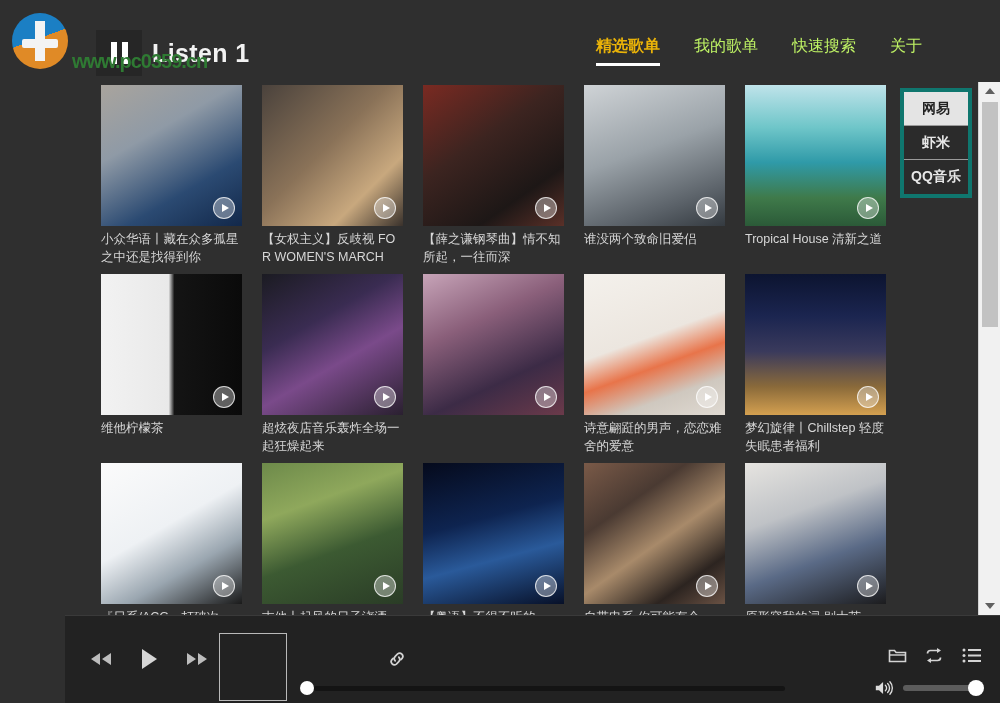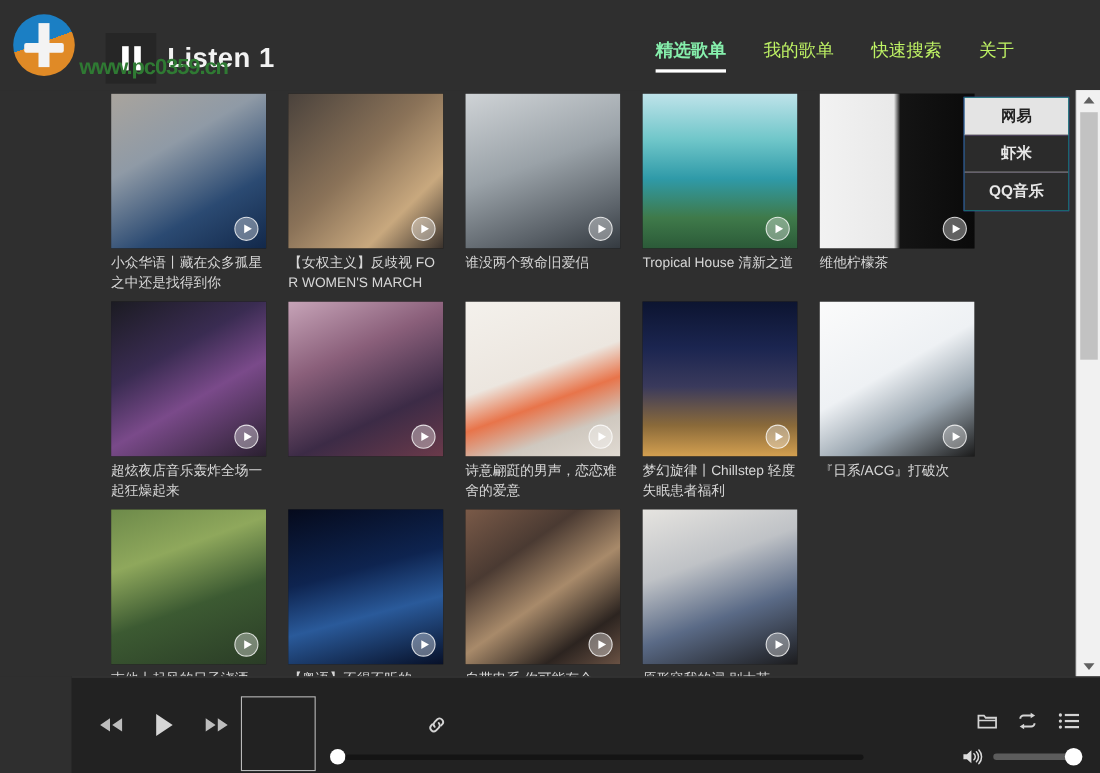--- a/index.html
+++ b/index.html
@@ -121,37 +121,37 @@
     gap: 34px;
   }
   .nav-item {
     position: relative;
     color: #bef264;
     font-size: 16px;
     white-space: nowrap;
     padding-bottom: 9px;
     cursor: pointer;
   }
-  .nav-item.active { color: #86efac; font-weight: bold; }
+  .nav-item.active { color: #eab308; font-weight: bold; }
   .nav-item.active::after {
     content: "";
     position: absolute;
     left: 0; right: 0; bottom: 0;
     height: 3px;
     background: #ffffff;
   }
 
   
   .sources {
     position: absolute;
     right: 28px;
     top: 88px;
-    width: 96px;
-    border: 1px solid #0f766e;
-    background: #6d28d9;
+    width: 72px;
+    border: 4px solid #0f766e;
+    background: #bef264;
     z-index: 30;
   }
   .source-btn {
     height: 34px;
     display: flex;
     align-items: center;
     justify-content: center;
     color: #e8e8e8;
     font-size: 14px;
     font-weight: bold;
@@ -408,20 +408,27 @@
             <div class="play-badge"></div>
           </div>
           <div class="card-title">小众华语丨藏在众多孤星之中还是找得到你</div>
         </div>
         <div class="card">
           <div class="cover">
             <div class="cover-art" style="background: linear-gradient(135deg, rgb(74, 66, 60) 0%, rgb(138, 114, 88) 45%, rgb(200, 168, 126) 75%, rgb(58, 50, 44) 100%);"></div>
             <div class="play-badge"></div>
           </div>
           <div class="card-title">【女权主义】反歧视 FOR WOMEN'S MARCH</div>
+        </div>
+        <div class="card">
+          <div class="cover">
+            <div class="cover-art" style="background: linear-gradient(145deg, rgb(122, 42, 34) 0%, rgb(60, 36, 32) 40%, rgb(29, 23, 22) 75%, rgb(90, 48, 40) 100%);"></div>
+            <div class="play-badge"></div>
+          </div>
+          <div class="card-title">【薛之谦钢琴曲】情不知所起，一往而深</div>
         </div>
         <div class="card">
           <div class="cover">
             <div class="cover-art" style="background: linear-gradient(160deg, rgb(207, 211, 214) 0%, rgb(154, 162, 168) 45%, rgb(90, 97, 104) 80%, rgb(52, 58, 64) 100%);"></div>
             <div class="play-badge"></div>
           </div>
           <div class="card-title">谁没两个致命旧爱侣</div>
         </div>
         <div class="card">
           <div class="cover">

